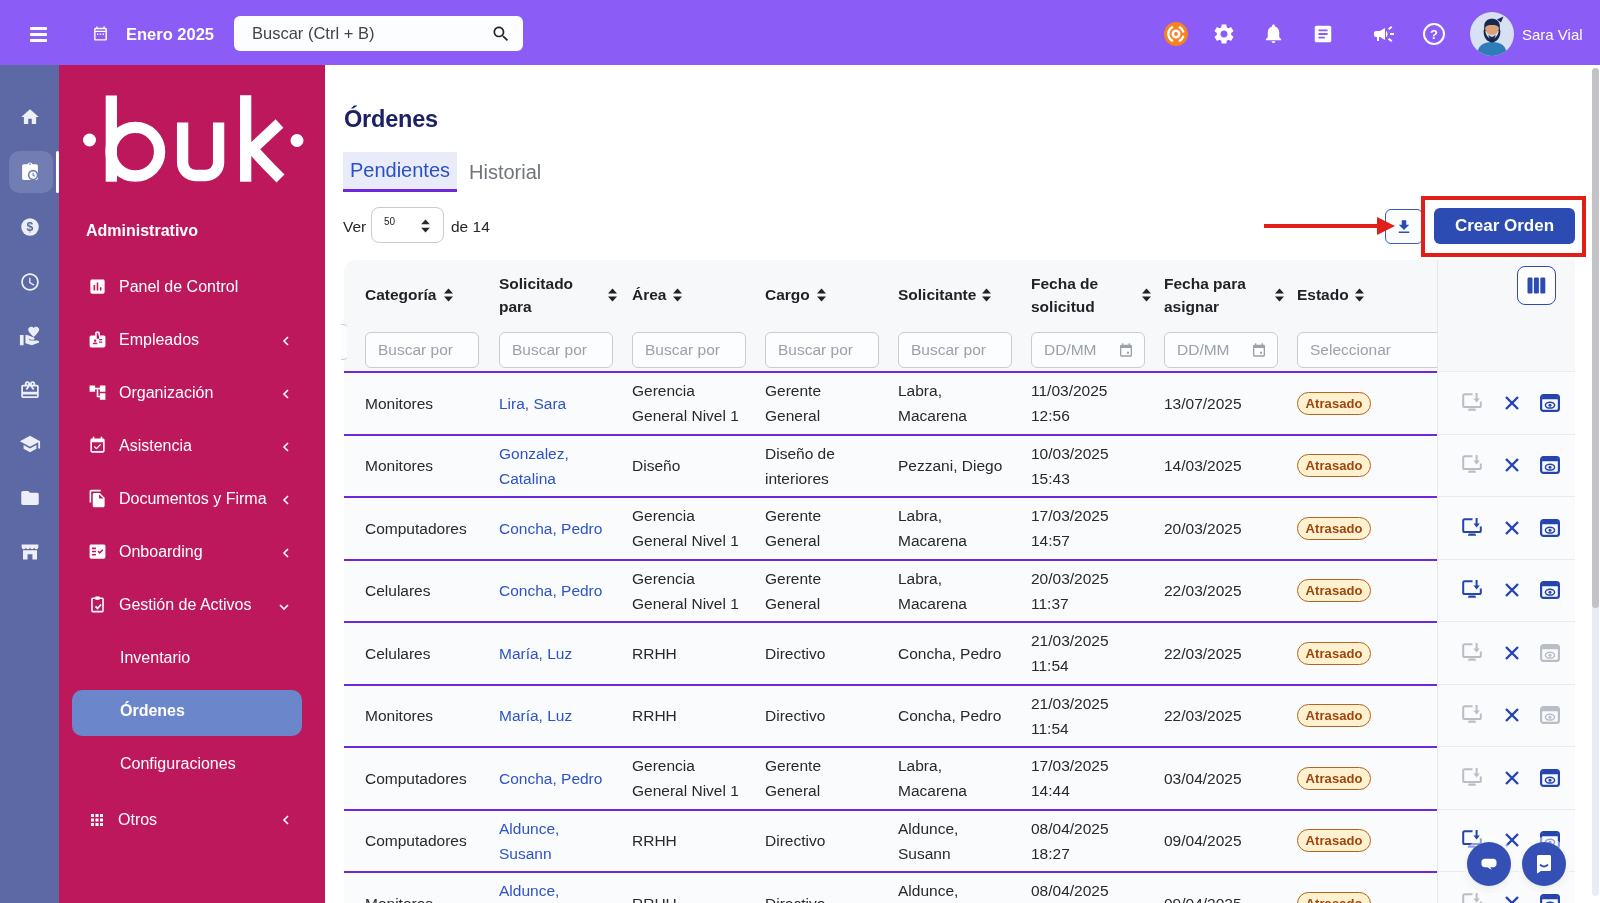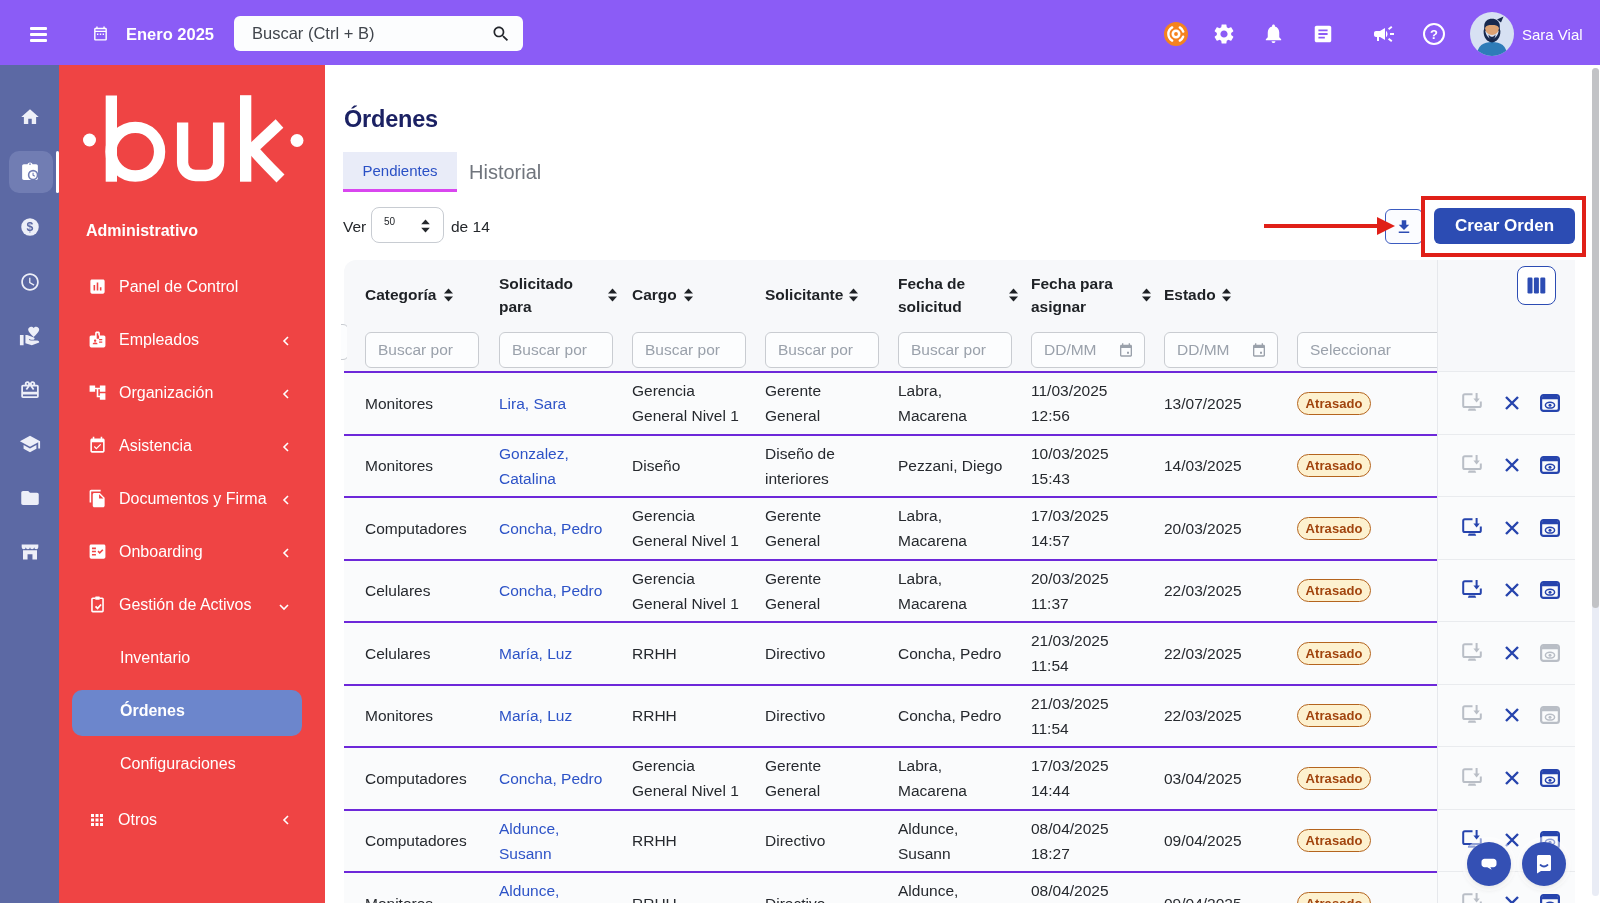--- a/index.html
+++ b/index.html
@@ -9,30 +9,30 @@
 
 #topbar { position:absolute; left:0; top:0; width:1600px; height:65px; background:#8b5cf6; }
 #topbar svg { display:block; }
 .tb-txt { color:#fff; }
 
 #rail { position:absolute; left:0; top:65px; width:59px; height:838px; background:#5C69A4; }
 .rail-ic { position:absolute; left:50%; transform:translate(-50%,-50%); }
 #rail-sel { position:absolute; left:9px; top:86px; width:44px; height:42px; background:#717DB3; border-radius:10px; }
 #rail-bar { position:absolute; right:0; top:86px; width:3.5px; height:42px; background:#fff; border-radius:2px; }
 
-#sidebar { position:absolute; left:59px; top:65px; width:266px; height:838px; background:#ef4444; color:#fff; }
+#sidebar { position:absolute; left:59px; top:65px; width:266px; height:838px; background:#be185d; color:#fff; }
 .sb-item { position:absolute; left:29px; display:flex; align-items:center; color:#fff; font-size:16px; }
 .sb-item svg { margin-right:12px; flex:none; }
 .sb-chev { position:absolute; }
 #sb-sel { position:absolute; left:13px; top:625px; width:230px; height:46px; background:#6C86CC; border-radius:10px; }
 .sb-sub { position:absolute; left:61px; color:#fff; font-size:16px; }
 
 #main { position:absolute; left:325px; top:65px; width:1275px; height:838px; background:#fff; }
 #title { position:absolute; left:344px; top:106px; font-size:23.5px; font-weight:700; color:#1B2163; letter-spacing:-0.2px; }
-#tab1 { position:absolute; left:343px; top:152px; width:114px; height:40px; background:#E9ECF8; color:#2A50C5; font-size:15px; display:flex; align-items:center; justify-content:center; border-bottom:3px solid #d946ef; }
+#tab1 { position:absolute; left:343px; top:152px; width:114px; height:40px; background:#E9ECF8; color:#2A50C5; font-size:20px; display:flex; align-items:center; justify-content:center; border-bottom:3px solid #6d28d9; }
 #tab2 { position:absolute; left:469px; top:152px; height:40px; color:#70757D; font-size:20px; display:flex; align-items:center; }
 #verrow { position:absolute; left:343px; top:218px; font-size:15.5px; color:#24272B; }
 #versel { position:absolute; left:371px; top:207px; width:73px; height:36px; background:#fff; border:1.5px solid #C8CCD2; border-radius:8px; }
 #de14 { position:absolute; left:451px; top:218px; font-size:15.5px; color:#24272B; }
 
 #dlbtn { position:absolute; left:1385px; top:209px; width:38px; height:35px; background:#FBFCFF; border:1px solid #3B5BC0; border-radius:6px; display:flex; align-items:center; justify-content:center; }
 #crearbtn { position:absolute; left:1434px; top:208px; width:141px; height:36px; background:#2C4CB3; border-radius:6px; color:#fff; font-size:17px; font-weight:700; display:flex; align-items:center; justify-content:center; }
 #redrect { position:absolute; left:1421px; top:196px; width:165px; height:61px; border:4px solid #E02018; }
 #redarrow-line { position:absolute; left:1264px; top:223.5px; width:115px; height:4px; background:#E02018; }
 #redarrow-head { position:absolute; left:1377px; top:216.5px; width:0; height:0; border-left:18px solid #E02018; border-top:9px solid transparent; border-bottom:9px solid transparent; }
@@ -91,20 +91,27 @@
     <div class="hcell c0">
         <span>Categoría</span>
         <svg class="sorti" width="11" height="14" viewBox="0 0 11 14" fill="#1E2125" style="margin-left:6px;">
           <path d="M5.5 0.5 L10 5.5 H1 Z"></path>
           <path d="M5.5 13.5 L1 8.5 H10 Z"></path>
         </svg>
       </div>
     <div class="hcell c1" style="position:relative;">
         <span style="line-height:23px;">Solicitado<br>para</span>
         <svg class="sorti" width="11" height="14" viewBox="0 0 11 14" fill="#1E2125" style="position:absolute;left:129px;">
+          <path d="M5.5 0.5 L10 5.5 H1 Z"></path>
+          <path d="M5.5 13.5 L1 8.5 H10 Z"></path>
+        </svg>
+      </div>
+    <div class="hcell c2">
+        <span>Área</span>
+        <svg class="sorti" width="11" height="14" viewBox="0 0 11 14" fill="#1E2125" style="margin-left:6px;">
           <path d="M5.5 0.5 L10 5.5 H1 Z"></path>
           <path d="M5.5 13.5 L1 8.5 H10 Z"></path>
         </svg>
       </div>
     <div class="hcell c3">
         <span>Cargo</span>
         <svg class="sorti" width="11" height="14" viewBox="0 0 11 14" fill="#1E2125" style="margin-left:6px;">
           <path d="M5.5 0.5 L10 5.5 H1 Z"></path>
           <path d="M5.5 13.5 L1 8.5 H10 Z"></path>
         </svg>

